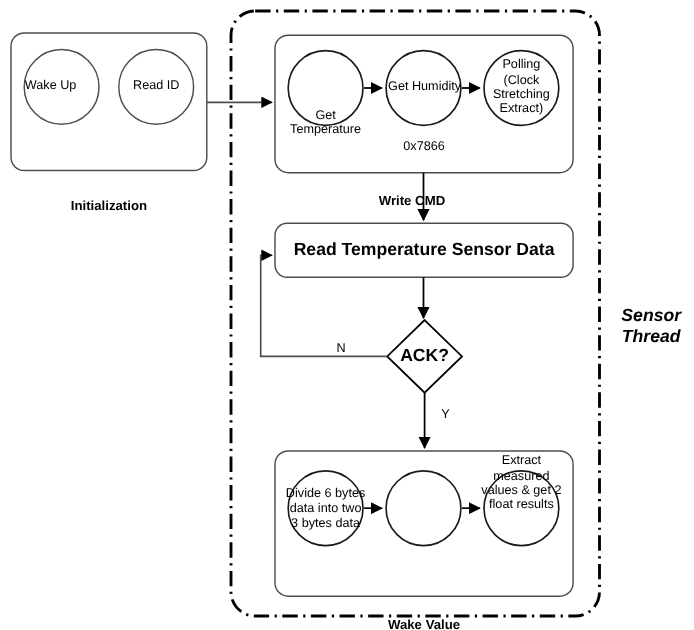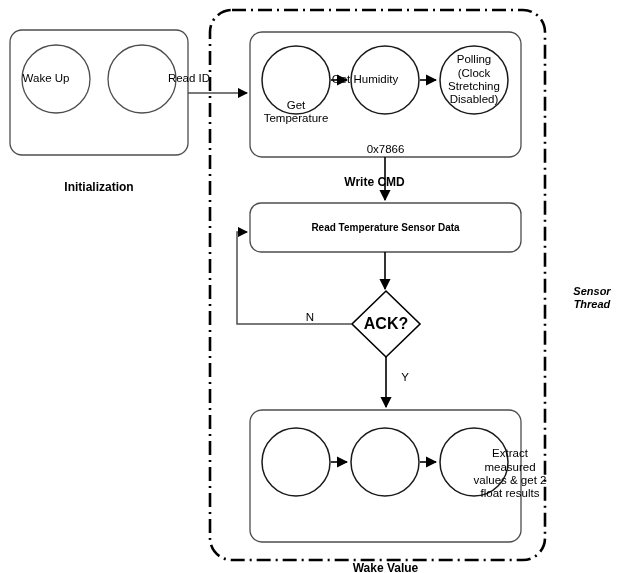--- a/index.html
+++ b/index.html
@@ -28,24 +28,24 @@
     align-items: center;
     justify-content: center;
     text-align: center;
     color: #000000;
     line-height: 1.16;
     pointer-events: none;
     white-space: pre-line;
   }
   .t-circle  { font-size: 11.5px; }
   .t-group   { font-size: 12px; font-weight: bold; margin-top: 48px; }
-  .t-proc    { font-size: 10px; font-weight: bold; }
+  .t-proc    { font-size: 16px; font-weight: bold; }
   .t-dec     { font-size: 16px; font-weight: bold; }
   .t-edge    { font-size: 11.5px; }
-  .t-thread  { font-size: 11px; font-weight: bold; font-style: italic; }
+  .t-thread  { font-size: 16px; font-weight: bold; font-style: italic; }
   .t-sub     { font-size: 11.5px; font-weight: normal; }
 </style>
 </head>
 <body>
 
 <div id="canvas">
 
   <svg class="layer" viewBox="0 0 631 573" xmlns="http://www.w3.org/2000/svg">
     <defs>
       <marker id="arrow" viewBox="0 0 10 10" refX="9" refY="5" markerWidth="7" markerHeight="7" orient="auto-start-reverse">
@@ -83,49 +83,52 @@
     <rect x="250" y="410" width="271" height="132" rx="12" ry="12" fill="#ffffff" stroke="#4d4d4d" stroke-width="1.3"></rect>
     <circle cx="296" cy="462" r="34" fill="#ffffff" stroke="#1a1a1a" stroke-width="1.5"></circle>
     <circle cx="385" cy="462" r="34" fill="#ffffff" stroke="#1a1a1a" stroke-width="1.5"></circle>
     <circle cx="474" cy="462" r="34" fill="#ffffff" stroke="#1a1a1a" stroke-width="1.5"></circle>
     <line x1="331" y1="462" x2="347" y2="462" stroke="#000000" stroke-width="1.6" marker-end="url(#arrow)"></line>
     <line x1="420" y1="462" x2="436" y2="462" stroke="#000000" stroke-width="1.6" marker-end="url(#arrow)"></line>
   </svg>
 
   <div class="node-text t-circle" style="left:22px; top:64px; width:48px; height:30px;">Wake Up</div>
 
-  <div class="node-text t-circle" style="left:108px; top:64px; width:68px; height:30px;padding-left:47px;">Read ID</div>
+  <div class="node-text t-circle" style="left:108px; top:64px; width:68px; height:30px;">Read ID</div>
 
   <div class="node-text t-group" style="left:10px; top:131px; width:178px; height:18px;">Initialization</div>
 
   <div class="node-text t-circle" style="left:258px; top:59px; width:76px; height:42px;margin-top:32px;">Get
 Temperature</div>
 
-  <div class="node-text t-circle" style="left:328px; top:65px; width:74px; height:30px;">Get Humidity</div>
+  <div class="node-text t-circle" style="left:349px; top:65px; width:74px; height:30px;">Get Humidity</div>
 
   <div class="node-text t-circle" style="left:438px; top:48px; width:72px; height:64px;">Polling
 (Clock
 Stretching
-Disabled)</div>
+Extract)</div>
 
   <div class="node-text t-group" style="left:239px; top:126px; width:271px; height:17px;">Write CMD</div>
 
-  <div class="node-text t-sub" style="left:250px; top:142px; width:271px; height:16px;">0x7866</div>
+  <div class="node-text t-sub" style="left:250px; top:126px; width:271px; height:16px;">0x7866</div>
 
   <div class="node-text t-proc" style="left:250px; top:218px; width:271px; height:20px;">Read Temperature Sensor Data</div>
 
   <div class="node-text t-dec" style="left:352px; top:314px; width:68px; height:20px;">ACK?</div>
 
   <div class="node-text t-edge" style="left:300px; top:310px; width:20px; height:16px;">N</div>
 
   <div class="node-text t-edge" style="left:395px; top:370px; width:20px; height:16px;">Y</div>
 
+  <div class="node-text t-circle" style="left:256px; top:437px; width:80px; height:52px;">Divide 6 bytes
+data into two
+3 bytes data</div>
 
 
-  <div class="node-text t-circle" style="left:432px; top:442px; width:84px; height:64px;margin-left:36px;">Extract
+  <div class="node-text t-circle" style="left:432px; top:408px; width:84px; height:64px;">Extract
 measured
 values &amp; get 2
 float results</div>
 
   <div class="node-text t-group" style="left:250px; top:512px; width:271px; height:18px;">Wake Value</div>
 
   <div class="node-text t-thread" style="left:556px; top:280px; width:72px; height:36px;">Sensor
 Thread</div>
 
 </div>

